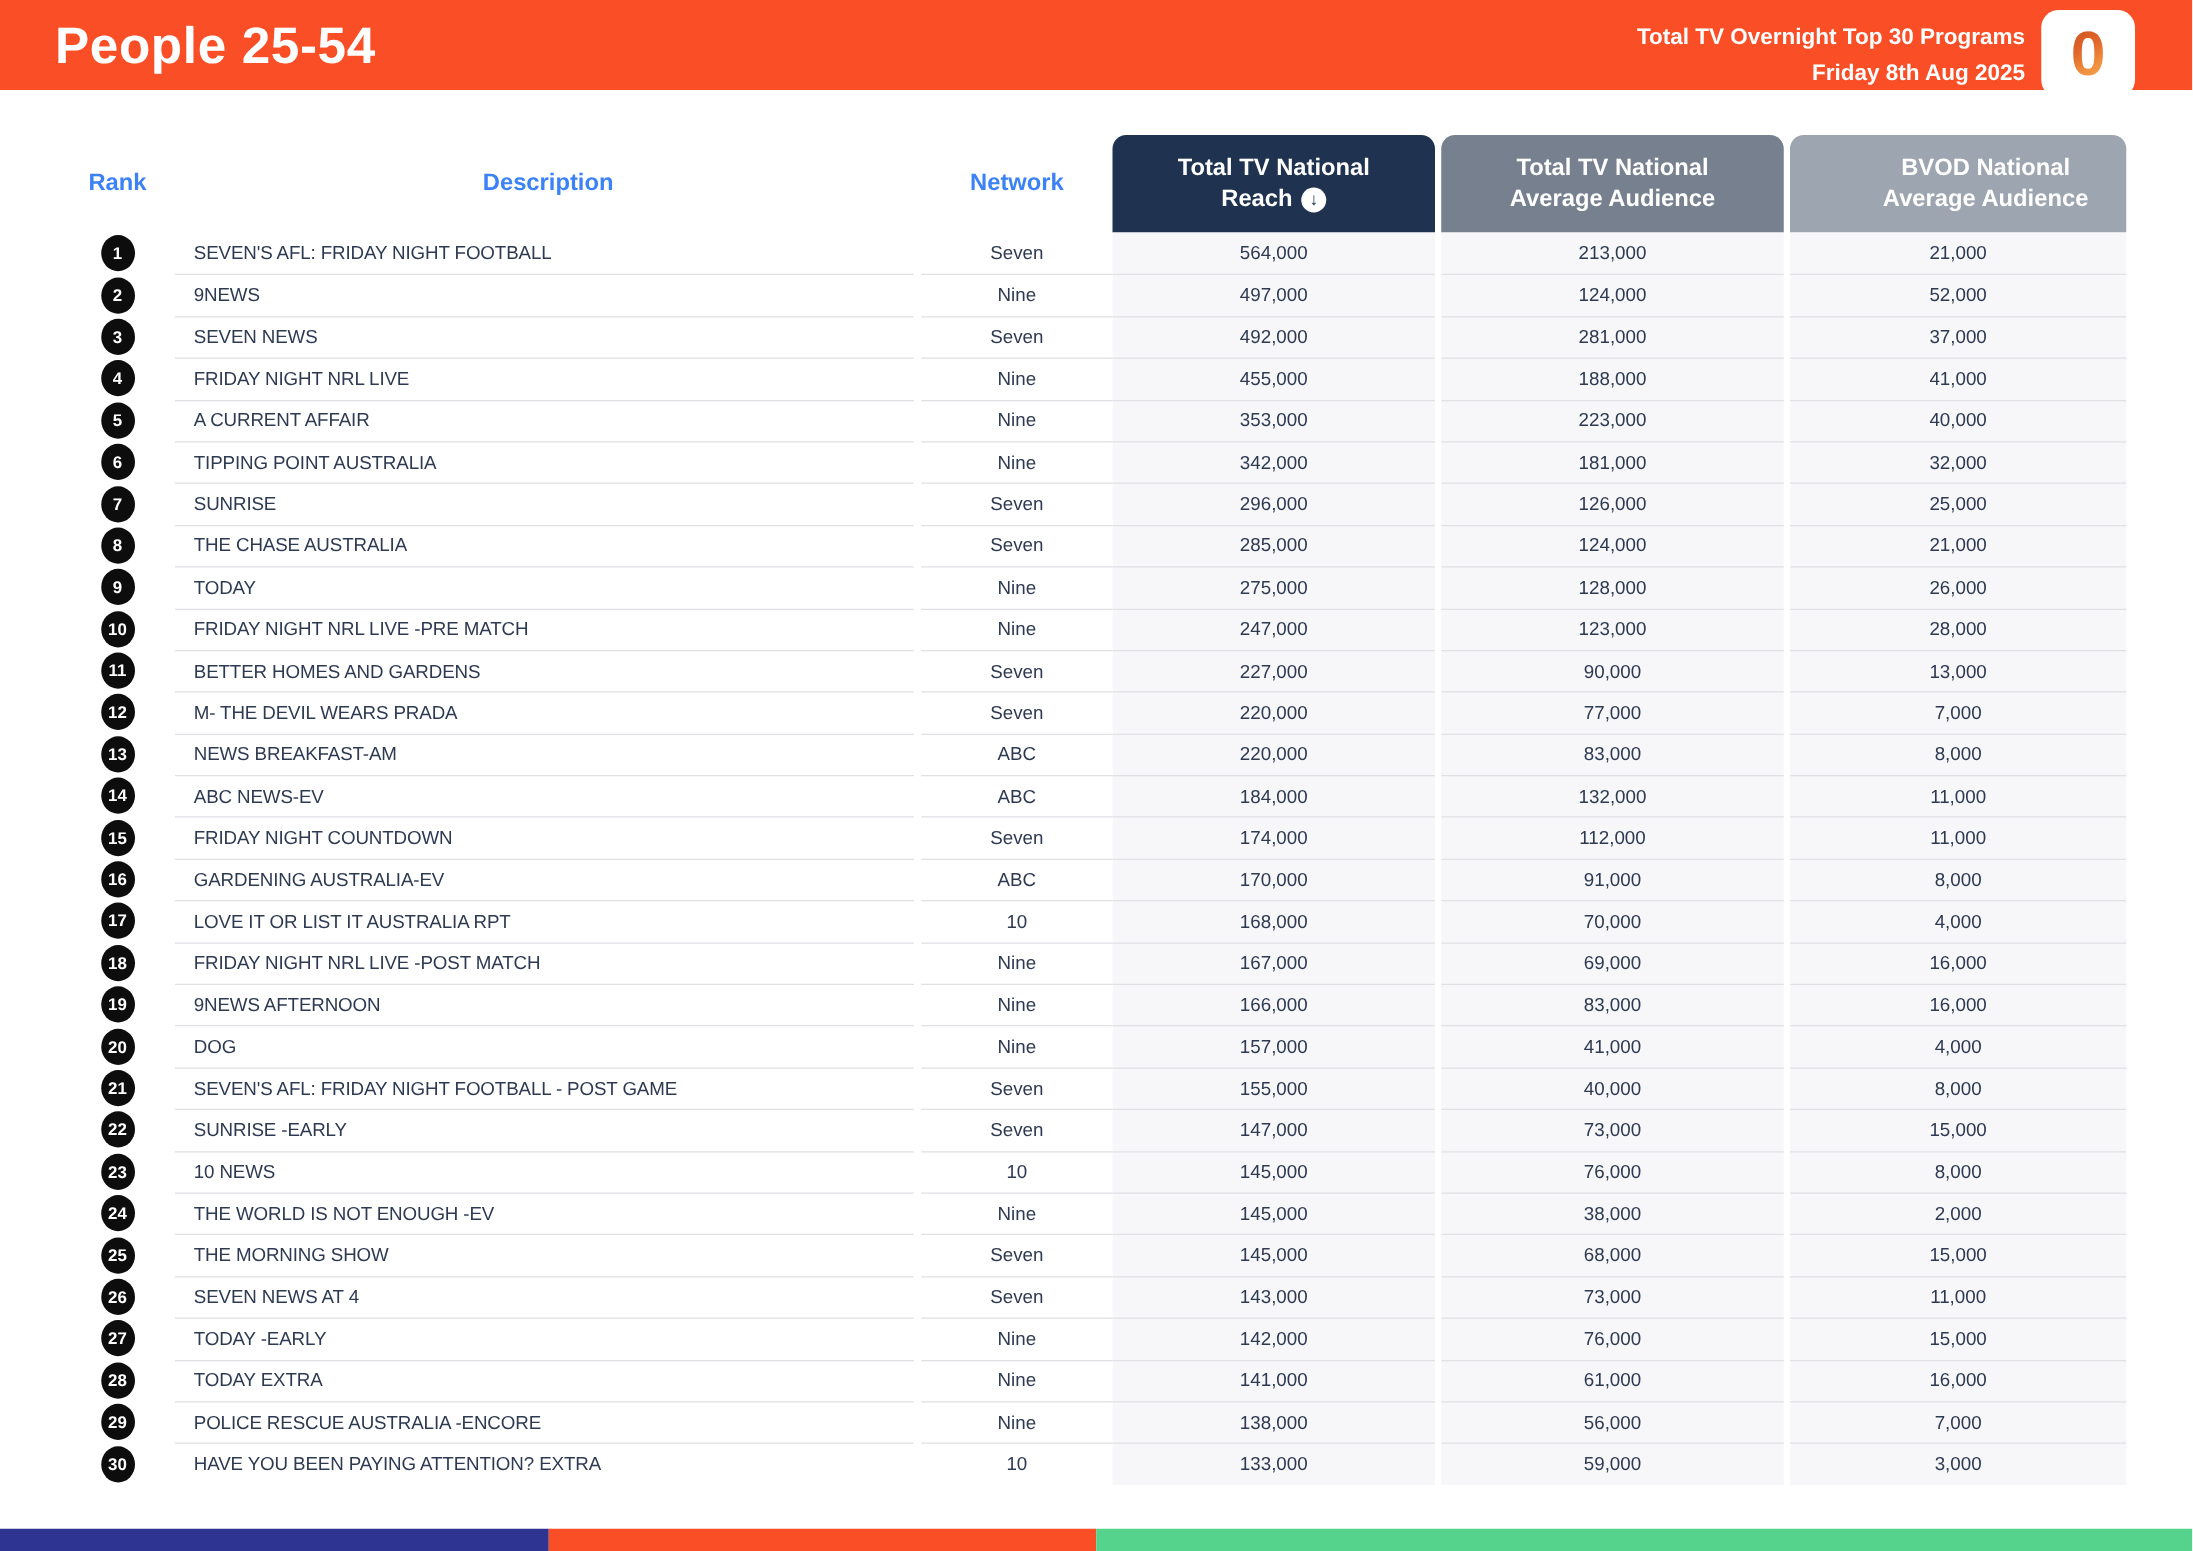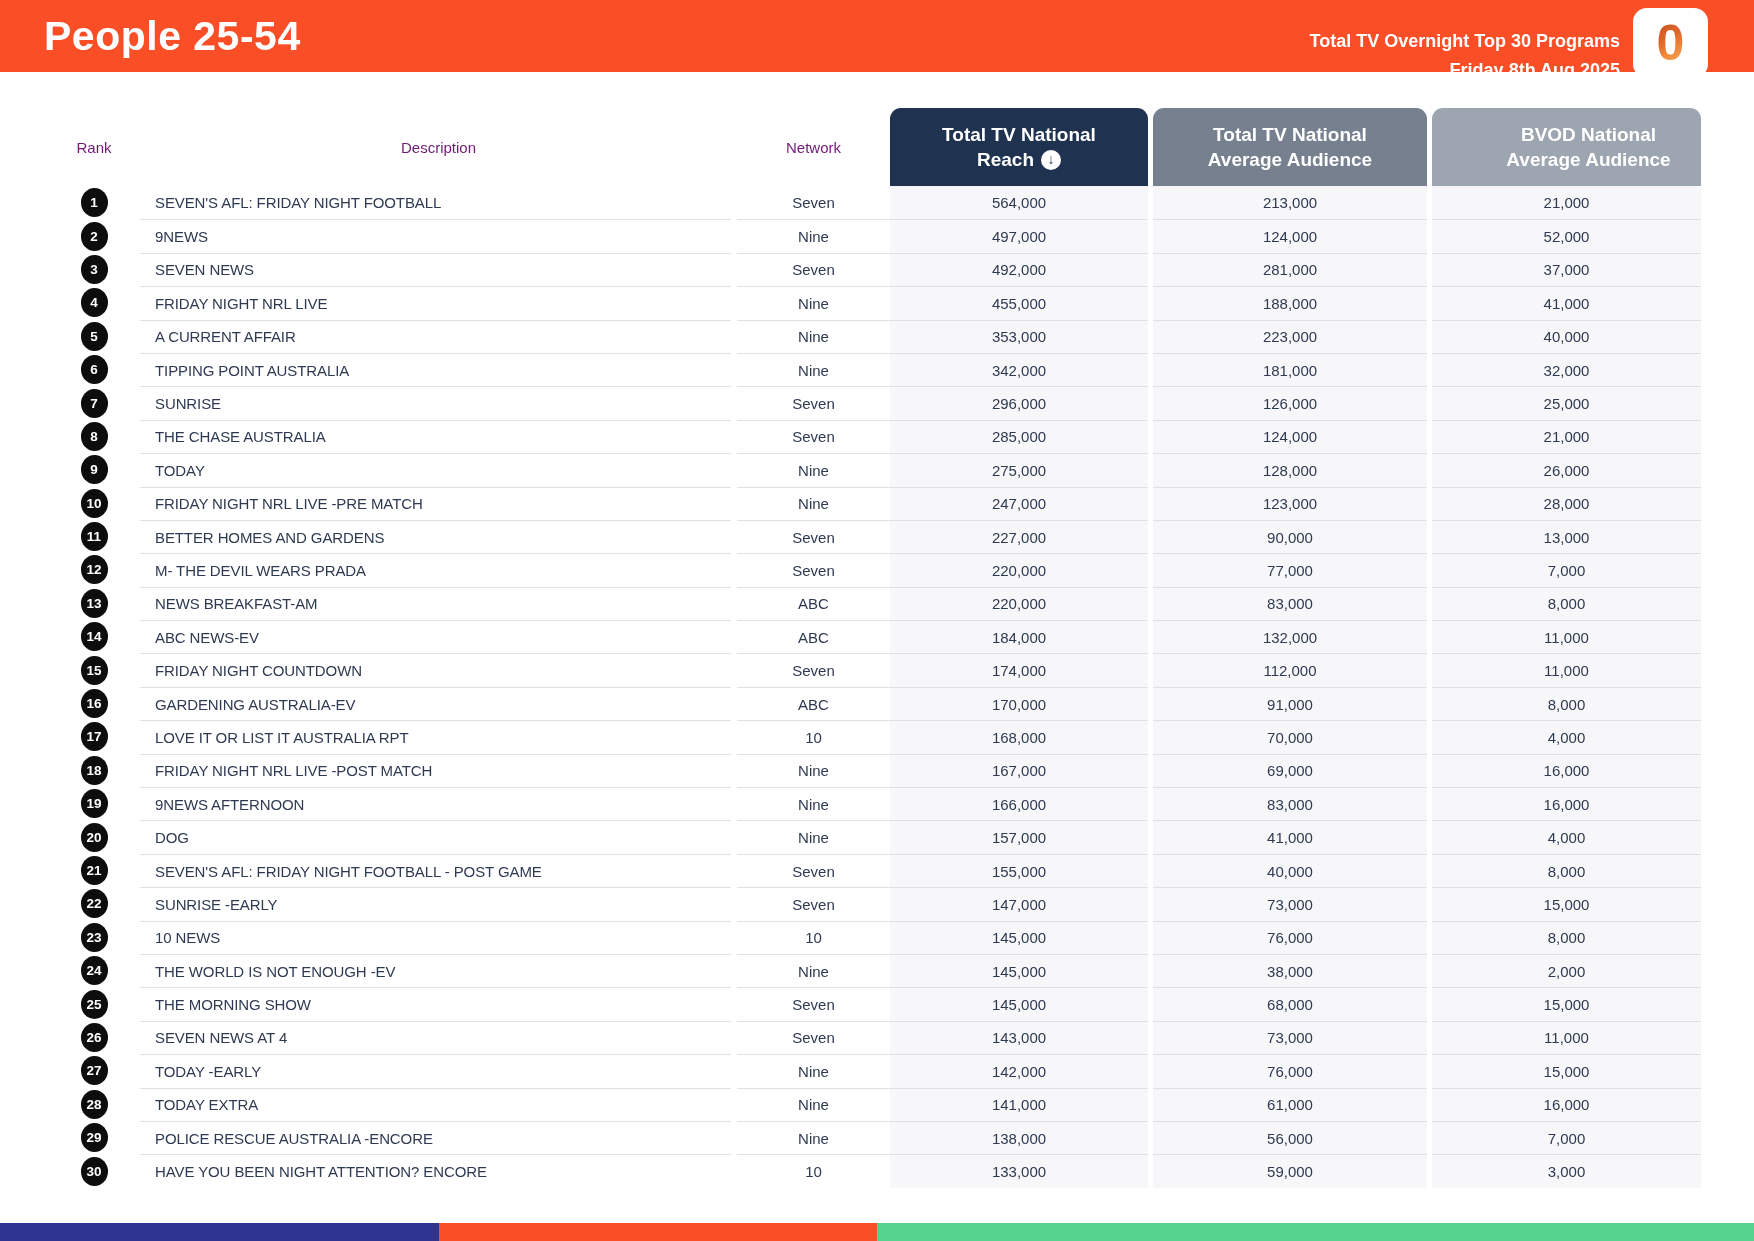--- a/index.html
+++ b/index.html
@@ -11,21 +11,21 @@
   }
   
   .banner {
     position:absolute; top:0; left:0; width:1754px; height:72px;
     background:#FA4E27; display:flex; align-items:center;
   }
   .banner-title {
     color:#ffffff; font-size:41px; font-weight:bold; margin-left:44px; letter-spacing:0.5px;
   }
   .banner-sub {
-    position:absolute; right:134px; top:27px; text-align:right; color:#ffffff;
+    position:absolute; right:134px; top:15px; text-align:right; color:#ffffff;
     font-weight:bold; font-size:18px; line-height:29px;
   }
   .logo-box {
     position:absolute; right:46px; top:8px; width:75px; height:70px;
     background:#ffffff; border-radius:14px; display:flex; align-items:center; justify-content:center;
   }
   .logo-zero {
     font-size:50px; font-weight:bold; line-height:1;
     background:linear-gradient(150deg,#c8511f 0%,#e0652a 40%,#ef8b3b 65%,#f6b061 100%);
     -webkit-background-clip:text; background-clip:text;
@@ -34,21 +34,21 @@
   
   .grid-row {
     display:grid;
     grid-template-columns:92px 597px 153px 258px 279px 274px;
     align-items:center;
   }
   .table-wrap { position:absolute; top:84px; left:0; width:1754px; padding-left:48px; }
   .head-row { margin-top:24px; height:78px; align-items:stretch; }
   .plain-head {
     display:flex; align-items:center; justify-content:center;
-    color:#701a75; font-weight:normal; font-size:15px;
+    color:#3b82f6; font-weight:bold; font-size:19px;
   }
   .hbox {
     height:78px; border-radius:11px 11px 0 0; color:#ffffff; font-weight:bold;
     font-size:19px; line-height:25px; display:flex; flex-direction:column;
     align-items:center; justify-content:center; text-align:center;
   }
   .hbox.navy  { background:#1F3350; }
   .hbox.mid   { background:#76808F; margin-left:5px; }
   .hbox.light { background:#9DA5B0; margin-left:5px;padding-left:44px; }
   .hline { display:flex; align-items:center; justify-content:center; gap:7px; }
@@ -406,21 +406,21 @@
     <div class="cell desc-cell">POLICE RESCUE AUSTRALIA -ENCORE</div>
     <div class="cell net-cell">Nine</div>
     <div class="cell num-cell reach">138,000</div>
     <div class="cell num-cell avg">56,000</div>
     <div class="cell num-cell bvod">7,000</div>
   </div>
         <div class="grid-row row">
     <div class="cell rank-cell">
       <span class="rank-badge">30</span>
     </div>
-    <div class="cell desc-cell">HAVE YOU BEEN NIGHT ATTENTION? ENCORE</div>
+    <div class="cell desc-cell">HAVE YOU BEEN PAYING ATTENTION? EXTRA</div>
     <div class="cell net-cell">10</div>
     <div class="cell num-cell reach">133,000</div>
     <div class="cell num-cell avg">59,000</div>
     <div class="cell num-cell bvod">3,000</div>
   </div>
       </div>
   </div>
 
   <div class="footer-bar">
     <div class="footer-seg" style="width: 25%; background: rgb(46, 52, 146);"></div>

